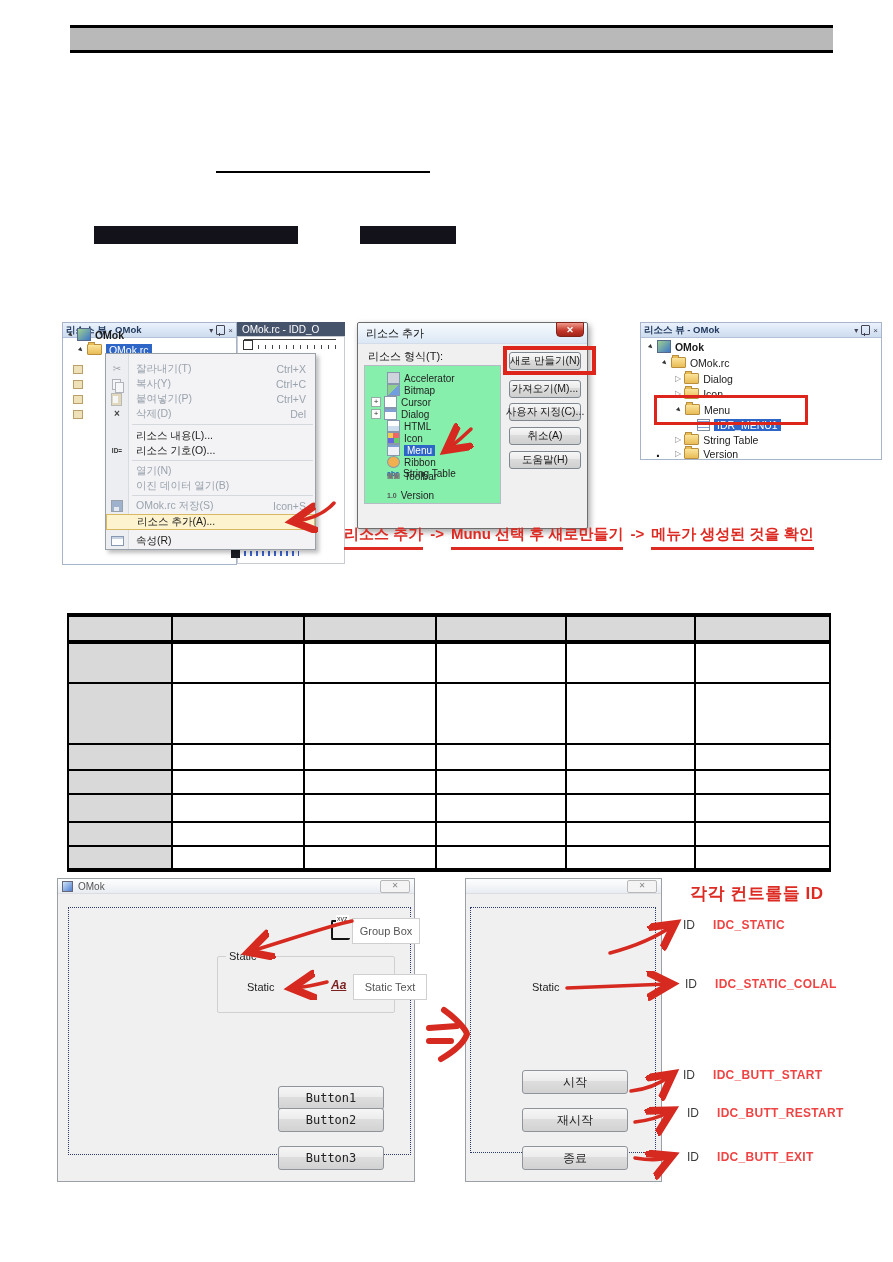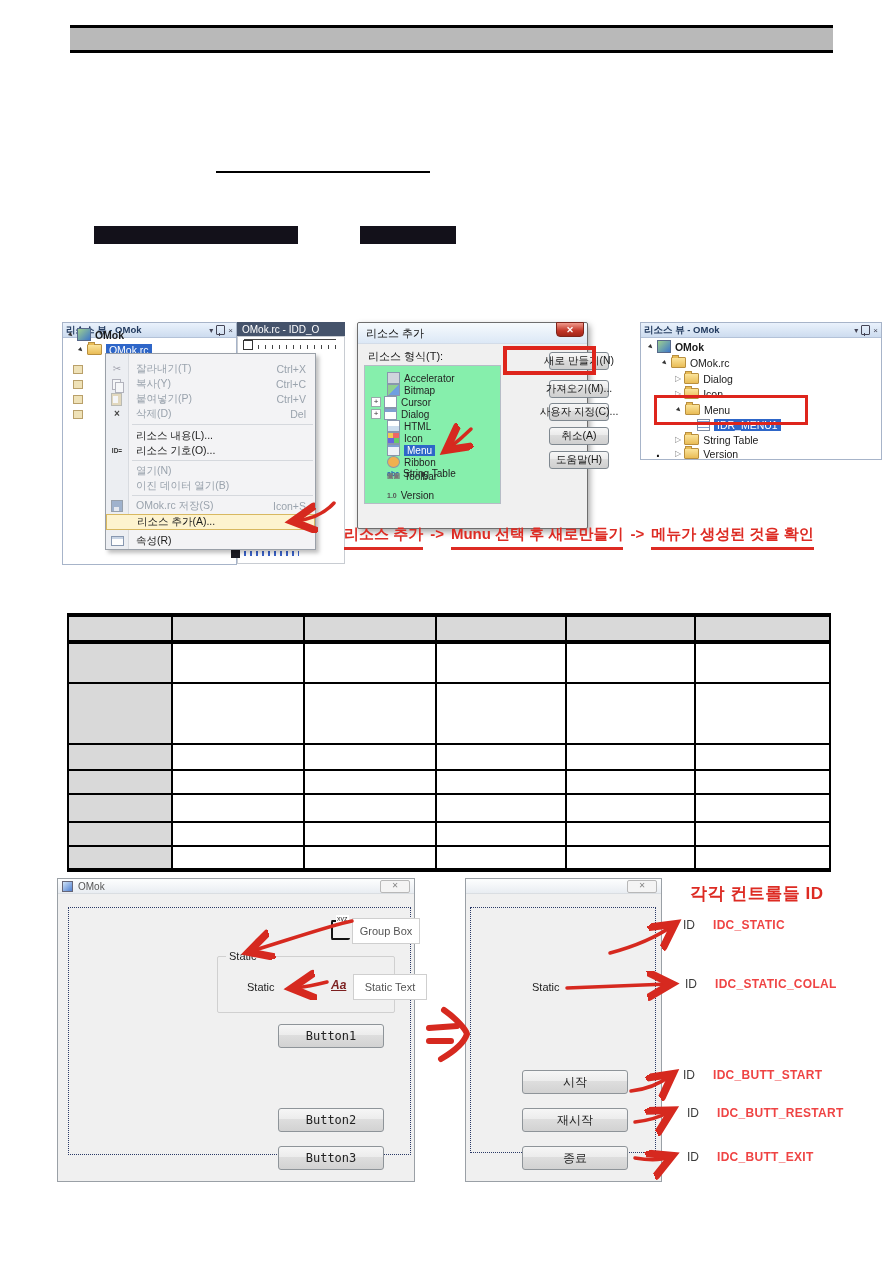--- a/index.html
+++ b/index.html
@@ -86,23 +86,23 @@
   .rt-ico.bmp{background:linear-gradient(135deg,#8fd08f 50%,#6f9fe0 50%);}
   .rt-ico.cur{background:#fff;}
   .rt-ico.dlg{background:#fff;background-image:linear-gradient(#7fa0d0 3px,transparent 3px);}
   .rt-ico.htm{background:#fff;background-image:linear-gradient(transparent 5px,#cde 5px);}
   .rt-ico.icn{background:conic-gradient(#e66 0 25%,#6c6 0 50%,#66d 0 75%,#ec5 0);}
   .rt-ico.mnu{background:#eef2f8;background-image:linear-gradient(#7fa0d0 2px,transparent 2px);}
   .rt-ico.rib{background:#f0b050;border-radius:50%;}
   .rt-txtico{font-size:7px;font-weight:bold;color:#2255bb;margin-right:4px;}
   .plusbox{display:inline-block;width:8px;height:8px;border:1px solid #9aa;background:#fff;color:#333;
            font-size:8px;line-height:7px;text-align:center;margin-right:3px;}
-  .w7btn{position:absolute;width:60px;height:18px;background:linear-gradient(#f7f7f7,#eaeaea 45%,#dcdcdc 45%,#cfcfcf);
+  .w7btn{position:absolute;width:72px;height:18px;background:linear-gradient(#f7f7f7,#eaeaea 45%,#dcdcdc 45%,#cfcfcf);
          border:1px solid #7f8890;border-radius:3px;font-size:10.5px;display:flex;align-items:center;
-         justify-content:center;color:#1a1a1a;box-sizing:border-box;white-space:nowrap;margin-left:40px;}
+         justify-content:center;color:#1a1a1a;box-sizing:border-box;white-space:nowrap;}
   .redbox{border:4px solid #de251c;box-sizing:border-box;background:transparent;}
   .redbox3{border:3px solid #de251c;box-sizing:border-box;background:transparent;}
 
   
   .redtext{color:#dd2b23;font-weight:bold;}
   .caption{left:344px;top:525px;font-size:15px;display:flex;gap:7px;align-items:flex-start;white-space:nowrap;}
   .caption .useg{border-bottom:3px solid #dd2b23;padding-bottom:3px;}
   .idhead{left:690px;top:882px;font-size:17px;letter-spacing:.5px;}
   .idrow{position:absolute;font-size:12px;color:#3b3b3b;white-space:nowrap;}
   .idrow .pfx{display:inline-block;width:30px;}
@@ -460,21 +460,21 @@
 
   <div class="abs grpbox" style="left:217px;top:956px;width:178px;height:57px;">
     <span class="glabel">Static</span>
   </div>
   <div class="statictxt" style="left:247px;top:981px;">Static</div>
   <div class="stico" style="left:331px;top:978px;">Aa</div>
   <div class="hintbox" style="left:353px;top:974px;width:72px;height:24px;">
       <span>Static Text</span>
     </div>
 
-  <div class="designbtn mono" style="left:278px;top:1024px;">
+  <div class="designbtn mono" style="left:278px;top:1086px;">
       <span>Button1</span>
     </div>
   <div class="designbtn mono" style="left:278px;top:1108px;">
       <span>Button2</span>
     </div>
   <div class="designbtn mono" style="left:278px;top:1146px;">
       <span>Button3</span>
     </div>
 
   <div class="abs dlgwin" style="left:465px;top:878px;width:197px;height:304px;">

